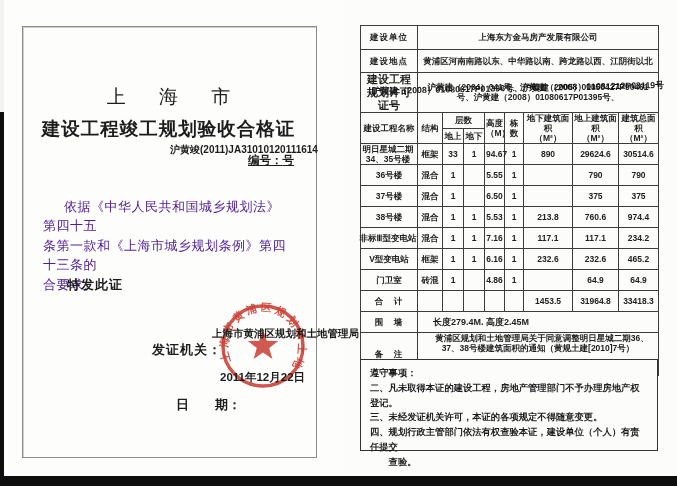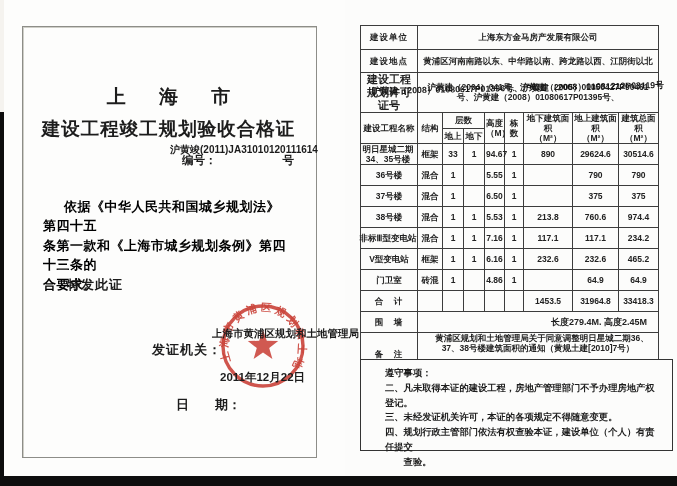--- a/index.html
+++ b/index.html
@@ -5,29 +5,29 @@
   html,body{margin:0;padding:0;background:#e8e6e1;}
   .photo{position:relative;width:677px;height:486px;background:#f5f3ef;overflow:hidden;
          font-family:"Liberation Sans",sans-serif;color:#1c1c1c;}
   .page-left{position:absolute;left:4px;top:0;width:341px;height:477px;background:#fdfdfc;}
   .page-right{position:absolute;left:345px;top:0;width:332px;height:477px;background:#fcfcfb;}
   .strip-left{position:absolute;left:0;top:112px;width:4px;height:374px;background:#0d0d0d;}
   .strip-bottom{position:absolute;left:0;top:476px;width:677px;height:10px;background:#0e0e0e;}
   .cert-border{position:absolute;left:22px;top:26px;width:293px;height:430px;
                border:1px solid #8d8d88;box-shadow:inset 1px 1px 0 #cfcfc8;}
   .abs{position:absolute;}
-  .city-title{left:22px;top:84px;width:293px;text-align:center;font-size:19px;font-weight:bold;
+  .city-title{left:22px;top:84px;width:293px;text-align:center;font-size:19px;font-weight:normal;
               letter-spacing:14px;text-indent:14px;}
   .main-title{left:22px;top:116px;width:293px;text-align:center;font-size:18.5px;font-weight:bold;
               letter-spacing:1px;white-space:nowrap;}
   .serial{left:170px;top:143px;font-size:10px;font-weight:bold;white-space:nowrap;}
-  .number-line{left:182px;top:153px;width:112px;display:flex;justify-content:space-between;
-               font-size:11.5px;font-weight:bold;}
+  .number-line{left:182px;top:153px;width:112px;display:flex;justify-content:flex-end;
+               font-size:11.5px;font-weight:bold;text-decoration:underline;}
   .cert-body{left:43px;top:197px;width:250px;font-size:13px;line-height:19.4px;
-             letter-spacing:0.5px;font-weight:bold;color:#000000;}
+             letter-spacing:0.5px;font-weight:normal;color:#4c1d95;}
   .cert-body .indent{text-indent:21px;}
   .grant{left:67px;top:276px;font-size:13px;font-weight:bold;letter-spacing:1px;}
   .issuer-name{left:212px;top:327px;font-size:10.5px;font-weight:bold;white-space:nowrap;z-index:3;}
   .issuer-label{left:152px;top:341px;font-size:13px;font-weight:bold;letter-spacing:1px;}
   .date-value{left:220px;top:370px;font-size:11.5px;font-weight:bold;white-space:nowrap;z-index:3;}
   .date-label{left:176px;top:396px;font-size:13px;font-weight:bold;}
   .seal{left:215px;top:298px;z-index:2;mix-blend-mode:multiply;opacity:.93;}
 
   table.info{position:absolute;left:360px;top:25px;width:298px;border-collapse:collapse;
              table-layout:fixed;border:1.5px solid #333;}
@@ -35,26 +35,26 @@
                 padding:0 1px;line-height:1.18;color:#222;overflow:visible;}
   td.lbl{font-size:9px;letter-spacing:1px;}
   td.vleft{text-align:left;padding-left:8px;font-size:9.5px;}
   td.vunit{font-size:10px;}
   td.permit-val{text-align:left;padding-left:4px;font-size:8.8px;line-height:1.3;letter-spacing:0;}
   td.hdr{font-size:8px;white-space:pre-line;letter-spacing:0;}
   td.namecell div{white-space:normal;}
   td.bleed div{position:relative;left:-7px;width:calc(100% + 12px);}
   .permit-overflow{left:372px;top:83px;width:290px;font-size:8.8px;font-weight:bold;
                    transform:rotate(-1.2deg);z-index:2;white-space:nowrap;color:#151515;}
-  .wall-flex{display:flex;justify-content:flex-end;align-items:center;
+  .wall-flex{display:flex;justify-content:flex-start;align-items:center;
              padding:0 10px 0 14px;font-size:9px;}
   td.remark-val{text-align:left;padding:2px 6px 0 12px;font-size:8.8px;line-height:13px;
                 vertical-align:top;text-indent:8px;margin-top:24px;}
   .notes-box{left:360px;top:359px;width:278px;height:84px;border:1.3px solid #333;
-             padding:6px 9px 0 24px;font-size:9.3px;font-weight:bold;line-height:14.8px;
+             padding:6px 9px 0 9px;font-size:9.3px;font-weight:bold;line-height:14.8px;
              color:#1d1d1d;background:#fcfcfb;}
   .notes-box div{white-space:pre-line;}
 </style>
 </head>
 <body>
 
 <div class="photo">
   <div class="page-left"></div>
   <div class="page-right"></div>
   <div class="strip-left"></div>

